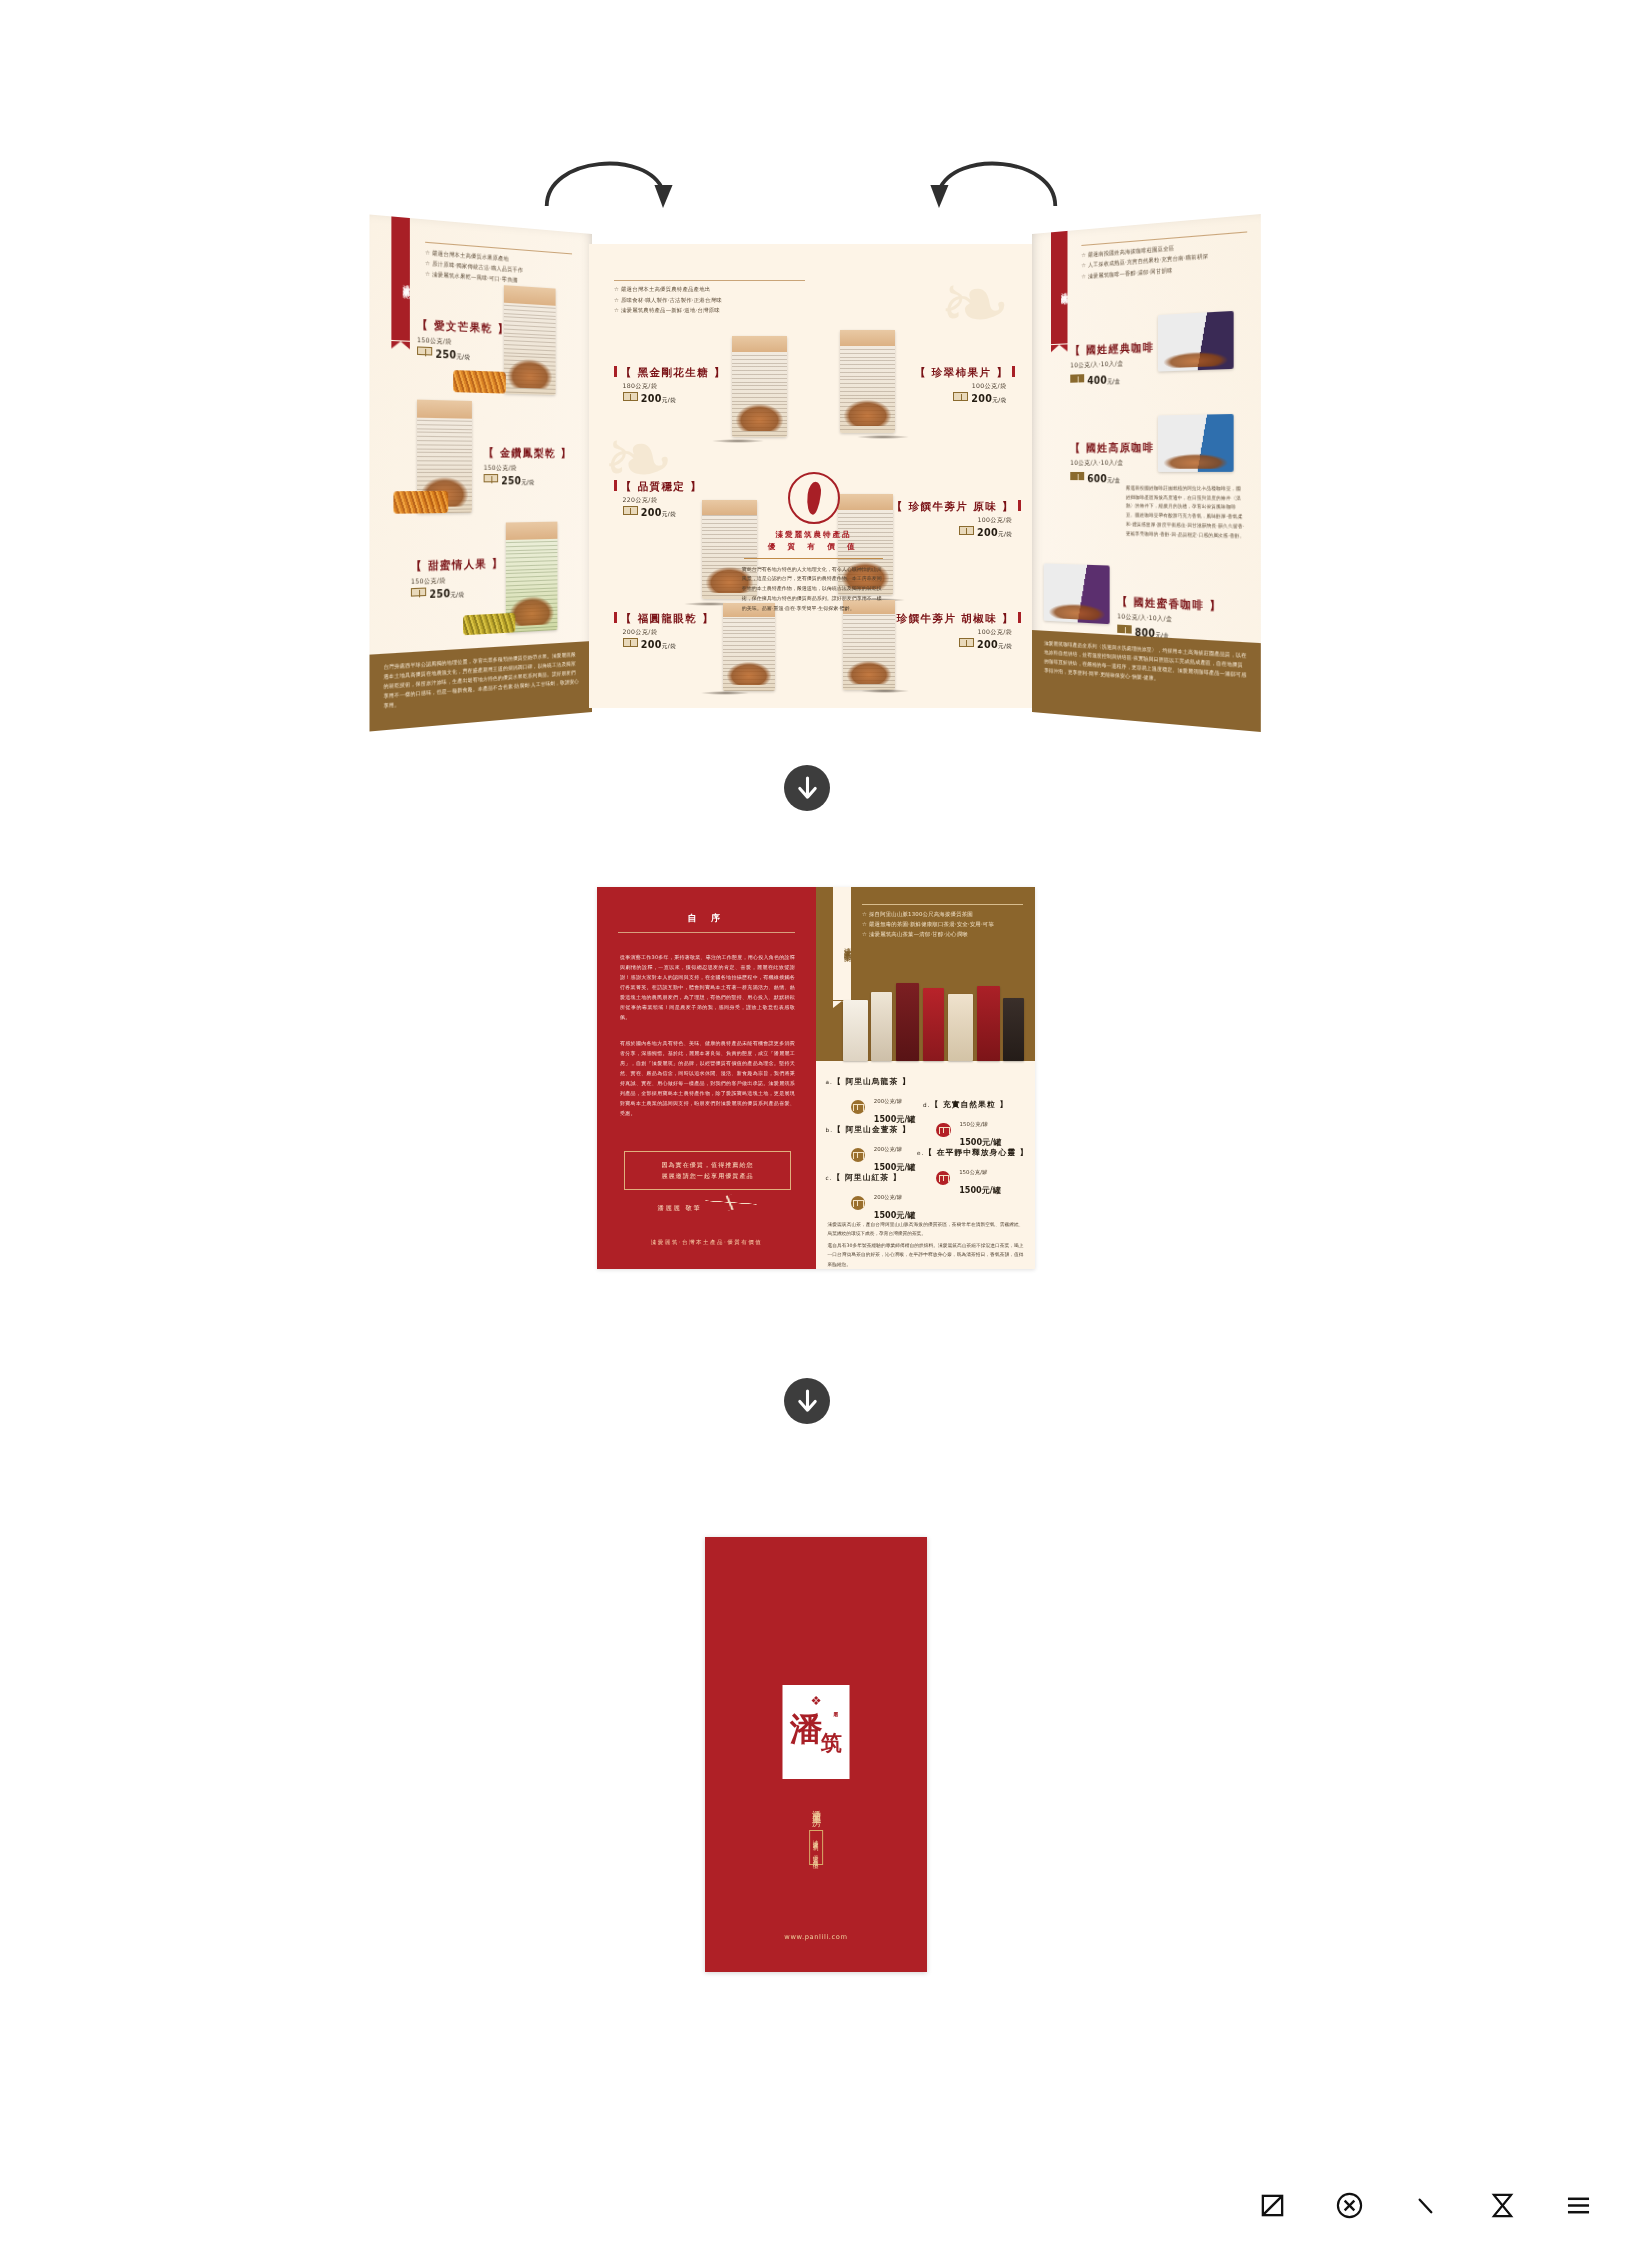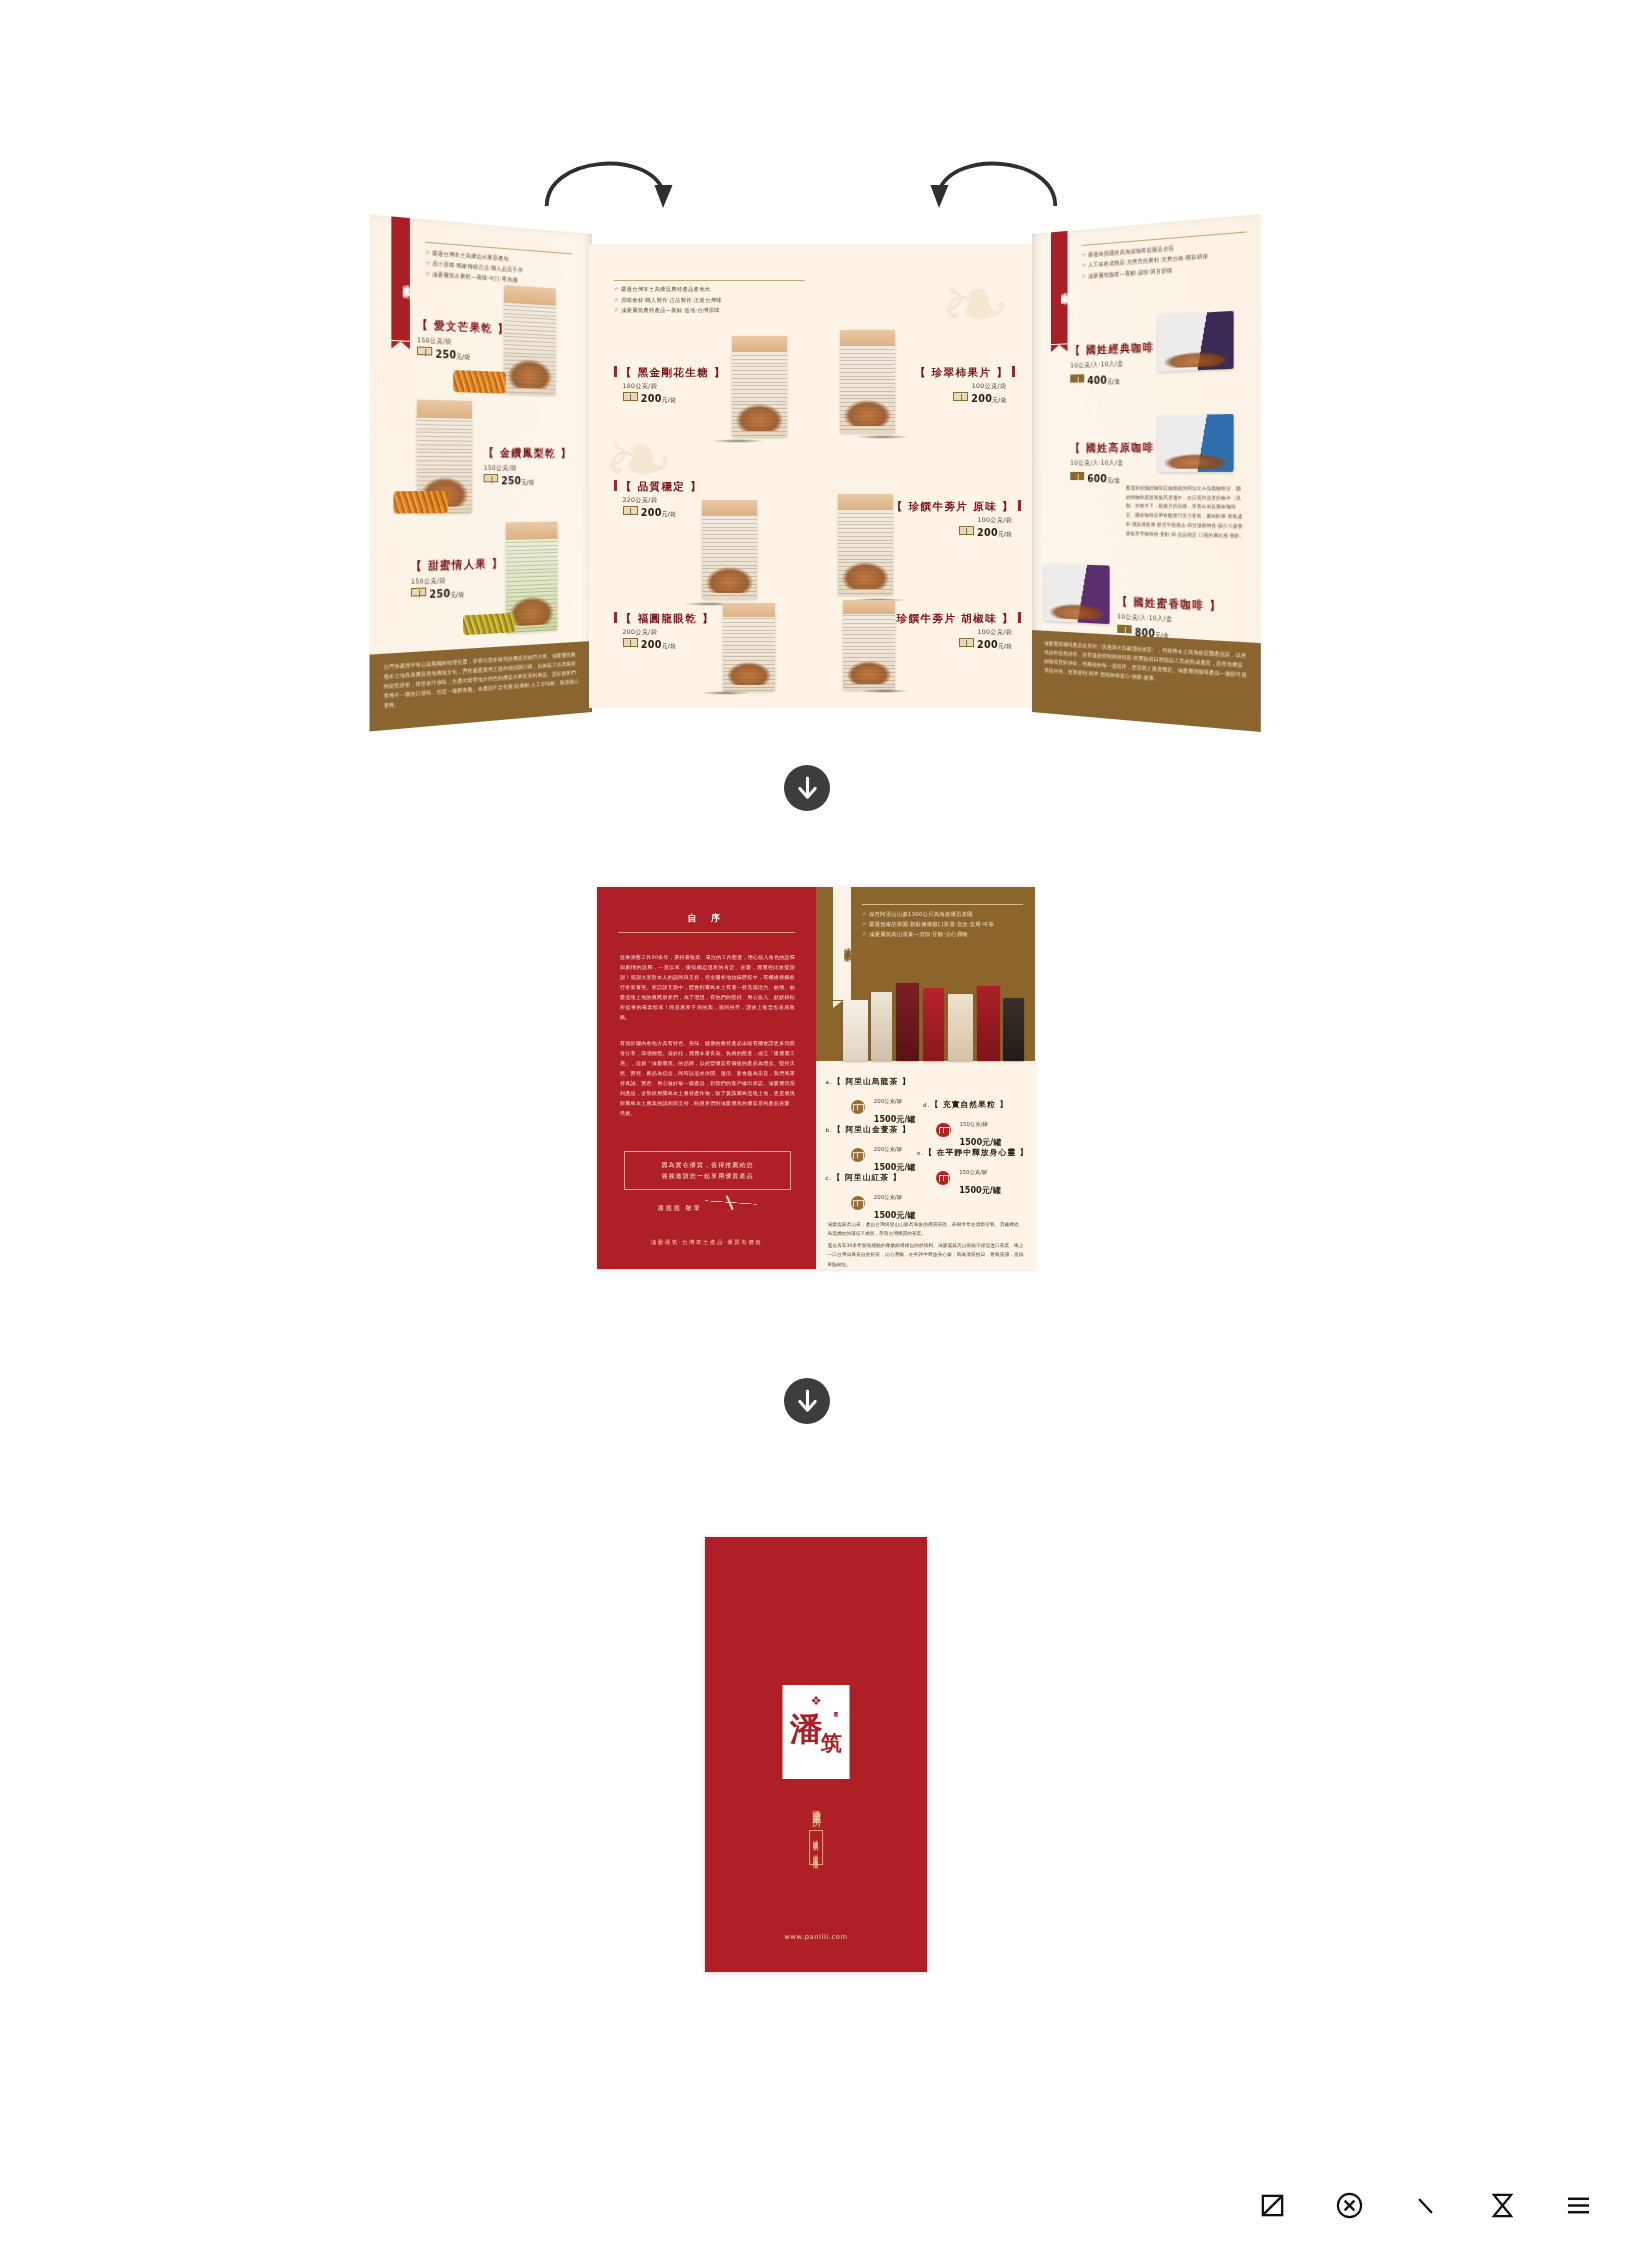--- a/index.html
+++ b/index.html
@@ -334,20 +334,29 @@
         <div class="prod-weight" style="margin-right:8.6px">100公克/袋</div>
         <div class="prod-price" style="margin-right:8.6px">
           <span class="pricetag"></span><span>200</span><span class="unit">元/袋</span>
         </div>
       </div>
       <div class="pkg" style="right:141px;top:356px;width:52px;height:90px;">
           <div class="cap"></div>
         </div>
       <div class="shadow-blob" style="right:126px;top:445px;width:50px;"></div>
 
+      <div class="seal" style="left:149px;top:228px;width:151px;">
+        <div class="circle">
+            <div class="tw"></div>
+          </div>
+        <div class="slogan">溱愛麗筑農特產品</div>
+        <div class="slogan2">優 質 有 價 值</div>
+        <div class="sealrule"></div>
+        <div class="body">寶島台灣有各地方特色的人文地理文化，有令人心曠神怡的山川風景，這是公認的台灣，更有優質的農特產作物。本工房藉友同在地的本土農特產作物，嚴選道地，以傳統古法及獨家的製乾技術，保住擁具地方特色的優質商品系列。讓好朋友們享用不一樣的美味。品嘗‧重溫‧自在‧享受簡單‧生得探索‧體齡。</div>
+      </div>
     </div>
 
     <div class="panel" id="panel-right">
       <div class="ribbon vtext" style="left:21px;top:0;height:111px;">溱愛麗筑咖啡</div>
 
       <div class="bullets" style="position:absolute;left:54px;top:15.3px;width:168px;">
         <div class="rule"></div>
         <div>☆ 嚴選南投國姓高海拔咖啡莊園豆全區</div>
         <div>☆ 人工採收成熟豆‧充實自然果粒‧充實台南‧職前耕深</div>
         <div>☆ 溱愛麗筑咖啡—香醇‧濃郁‧回甘韻味</div>

